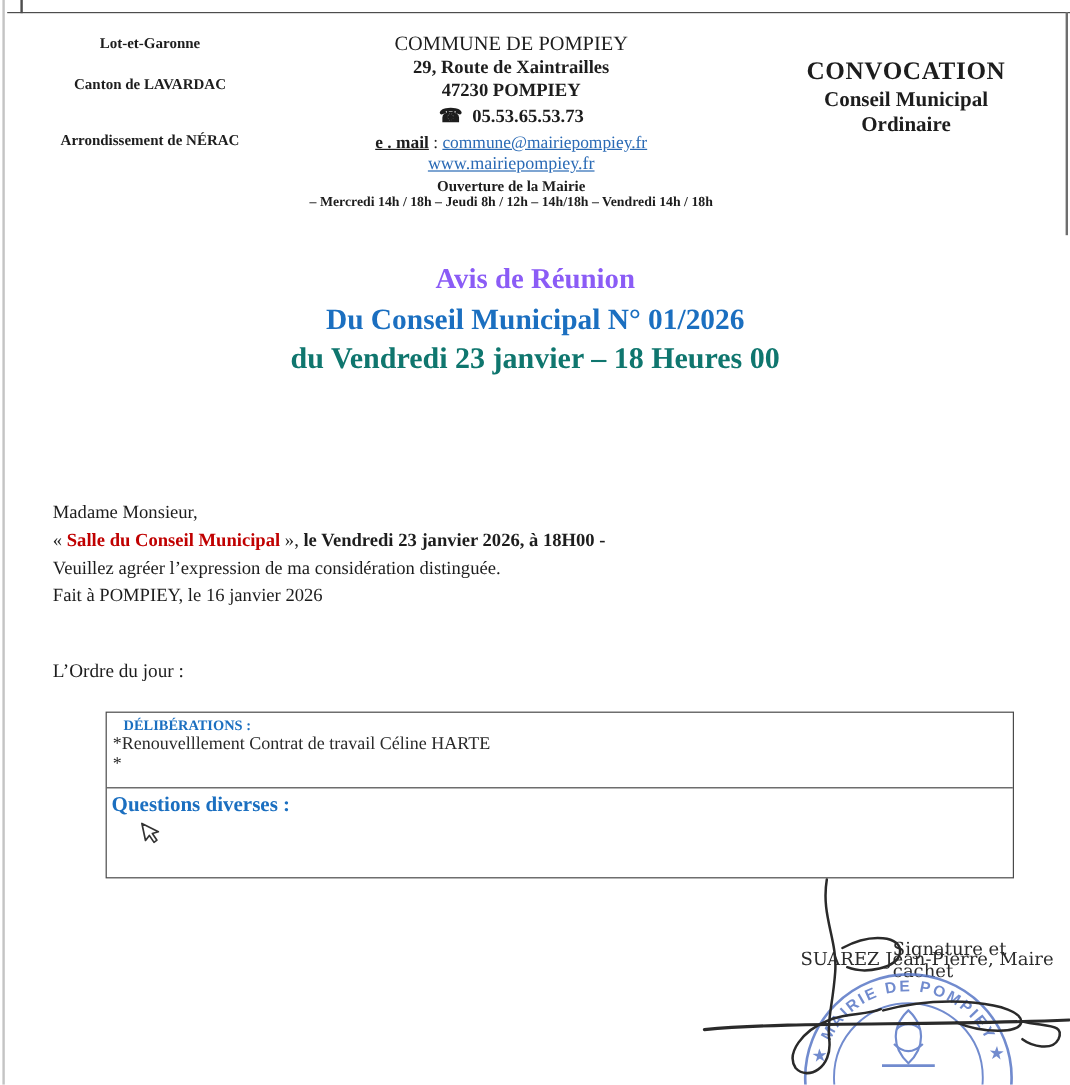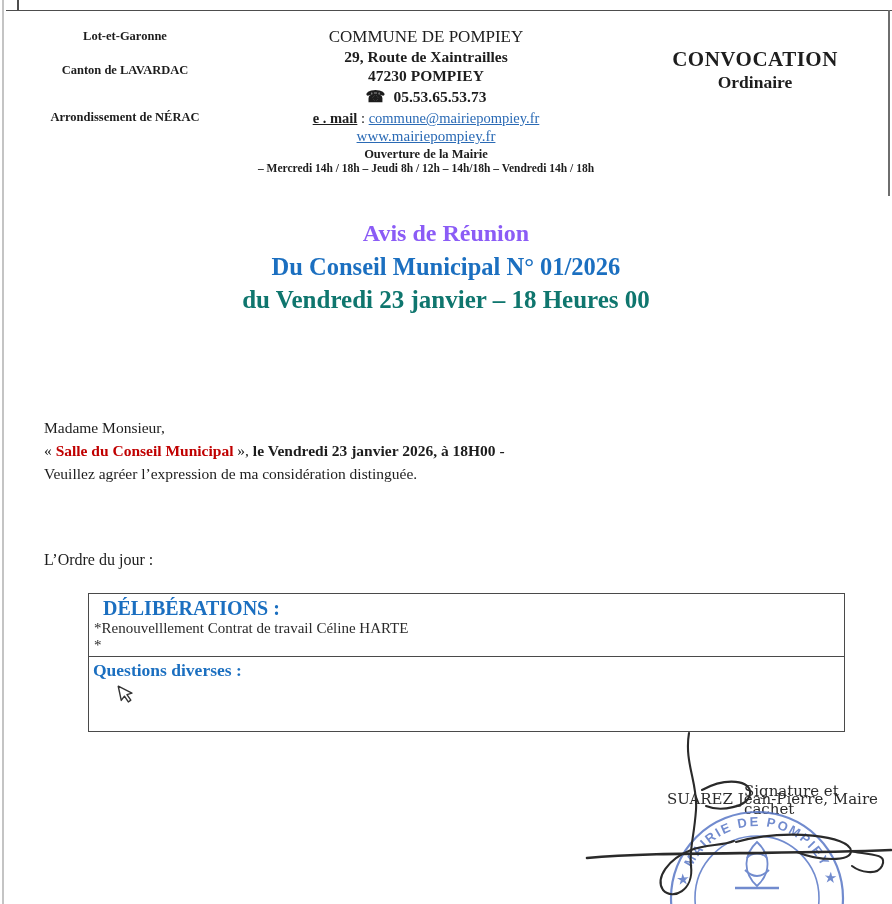--- a/index.html
+++ b/index.html
@@ -46,21 +46,21 @@
   .body-block { left:44px; top:416px; width:740px; font-size:15.5px; line-height:23px; }
   .p1 { margin-top:26px; }
   .place { color:#c00000; font-weight:bold; }
   .bold { font-weight:bold; }
   .ordre { left:44px; top:551px; font-size:16px; }
 
   
   .agenda-box { left:88px; top:593px; width:757px; height:139px;
     border:1.5px solid #4a4a4a; box-sizing:border-box; background:#fff; }
   .box-row1 { height:59px; border-bottom:1.5px solid #4a4a4a; padding-top:3px; }
-  .delib { color:#1b6fc0; font-weight:bold; font-size:20px; padding-left:14px; }
+  .delib { color:#1b6fc0; font-weight:bold; font-size:12px; padding-left:14px; }
   .item { font-size:15px; color:#2a2a2a; line-height:17px; padding-left:5px; }
   .box-row2 { padding:3px 0 0 4px; }
   .questions { color:#1b6fc0; font-weight:bold; font-size:17.5px;
     text-decoration-thickness:1.5px; text-underline-offset:3px; }
   .cursor-glyph { left:26px; top:26px; position:absolute; }
 
   
   .sig-name { left:667px; top:790px; font-size:15px; font-family:"DejaVu Serif", serif; color:#2b2b2b; }
   .sig-caption { left:744px; top:782px; font-size:15px; font-family:"DejaVu Serif", serif; color:#2b2b2b; }
   .sig-art { left:0; top:728px; width:892px; height:176px; }
@@ -93,35 +93,37 @@
     </div>
     <div class="website-line">
       <a class="link">www.mairiepompiey.fr</a>
     </div>
     <div class="hours-title">Ouverture de la Mairie</div>
     <div class="hours">– Mercredi 14h / 18h – Jeudi 8h / 12h – 14h/18h – Vendredi 14h / 18h</div>
   </div>
 
   <div class="abs lh-right">
     <div class="convocation">CONVOCATION</div>
+    <div class="r2">Conseil Municipal</div>
     <div class="r3">Ordinaire</div>
   </div>
 
   <div class="abs title-block">
     <div class="t1">Avis de Réunion</div>
     <div class="t2">Du Conseil Municipal N° 01/2026</div>
     <div class="t3">du Vendredi 23 janvier – 18 Heures 00</div>
   </div>
 
   <div class="abs body-block">
     <div>Madame Monsieur,</div>
     <div>
       <span>« </span><span class="place">Salle du Conseil Municipal</span><span> », </span><span class="bold">le Vendredi 23 janvier 2026, à 18H00 -</span>
     </div>
     <div>Veuillez agréer l’expression de ma considération distinguée.</div>
+    <div>Fait à POMPIEY, le 16 janvier 2026</div>
   </div>
 
   <div class="abs ordre">L’Ordre du jour :</div>
 
   <div class="abs agenda-box">
     <div class="box-row1">
       <div class="delib">DÉLIBÉRATIONS :</div>
       <div class="item">*Renouvelllement Contrat de travail Céline HARTE</div>
       <div class="item">*</div>
     </div>

